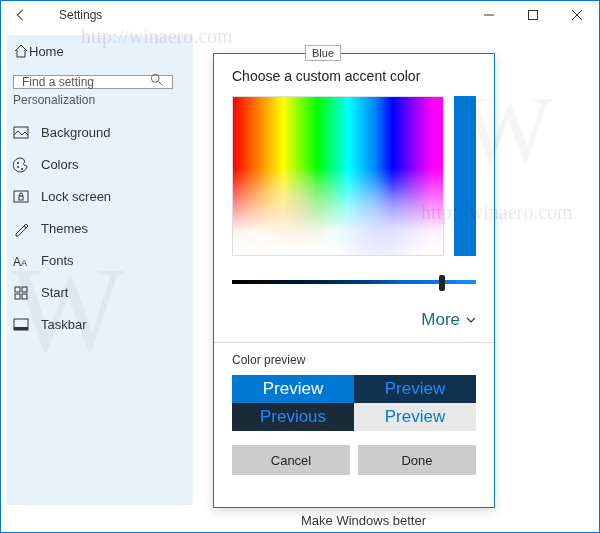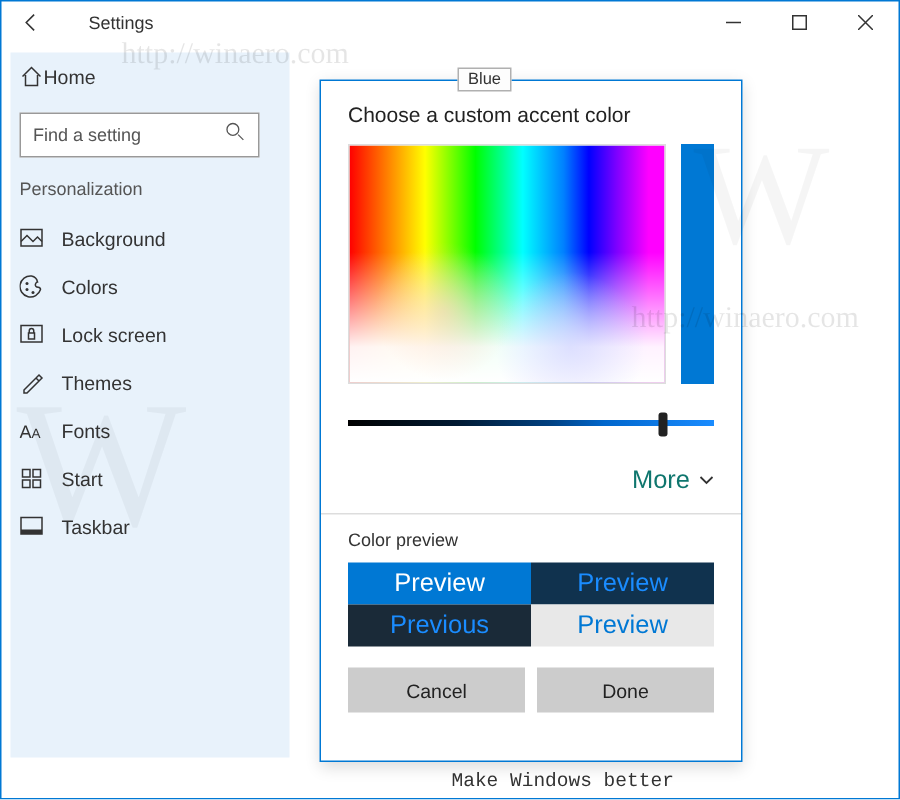--- a/index.html
+++ b/index.html
@@ -14,24 +14,24 @@
     .ctrl { width: 44px; height: 28px; display: flex; align-items: center; justify-content: center; cursor: pointer; }
     .ctrl svg { width: 10px; height: 10px; }
     
     .body { display: flex; height: calc(100% - 28px); }
     
     
     .sidebar { width: 180px; padding: 8px 0 0 12px; }
     .home-row { display: flex; align-items: center; padding: 6px 0; color: #333; cursor: pointer; }
     .home-row .icon { width: 16px; display: flex; }
     .home-row span.label { font-size: 13px; }
-    .search-box { margin: 10px 8px 14px 0; height: 30px; background: #fff; border: 1px solid #999; display: flex; align-items: center; padding: 0 8px; justify-content: space-between; }
+    .search-box { margin: 10px 8px 4px 0; height: 14px; background: #fff; border: 1px solid #999; display: flex; align-items: center; padding: 0 8px; justify-content: space-between; }
     .search-box .ph { font-size: 12px; color: #555; }
     .section-label { font-size: 12px; color: #555; margin-bottom: 10px; }
-    .nav-item { display: flex; align-items: center; gap: 12px; padding: 8px 0; cursor: pointer; }
+    .nav-item { display: flex; align-items: flex-start; gap: 12px; padding: 8px 0; cursor: pointer; }
     .nav-item .icon { width: 16px; color: #333; display: flex; }
     .nav-item .label { font-size: 13px; color: #333; }
     
     
     .main { flex: 1; position: relative; }
     
     
     .dialog {
       position: absolute; left: 212px; top: 52px; width: 282px; height: 455px;
       background: #fff; border: 1px solid #0078d4; box-shadow: 0 3px 10px rgba(0,0,0,0.15);
@@ -80,21 +80,21 @@
     
     
     .wm { position: absolute; color: rgba(0,0,0,0.04); font-size: 120px; font-weight: 300; pointer-events: none; font-family: Georgia, serif; }
     .wm1 { left: 10px; top: 240px; }
     .wm2 { left: 450px; top: 60px; transform: scale(0.8); }
     .wm-url { position: absolute; color: rgba(0,0,0,0.10); font-size: 20px; font-family: Georgia, serif; pointer-events: none; }
     .wmu1 { left: 80px; top: 24px; }
     .wmu2 { left: 420px; top: 200px; }
     
     
-    .footer-text { position: absolute; left: 300px; bottom: 4px; font-size: 13px; color: #333; font-family: Liberation Mono, monospace; }
+    .footer-text { position: absolute; left: 300px; bottom: 4px; font-size: 13px; color: #333; }
   </style>
 </head>
 <body>
 
 <div class="window">
   <div class="sidebar-bg"></div>
 
   <div class="titlebar">
     <div class="back-btn">
       <svg viewBox="0 0 16 16" width="14" height="14">

